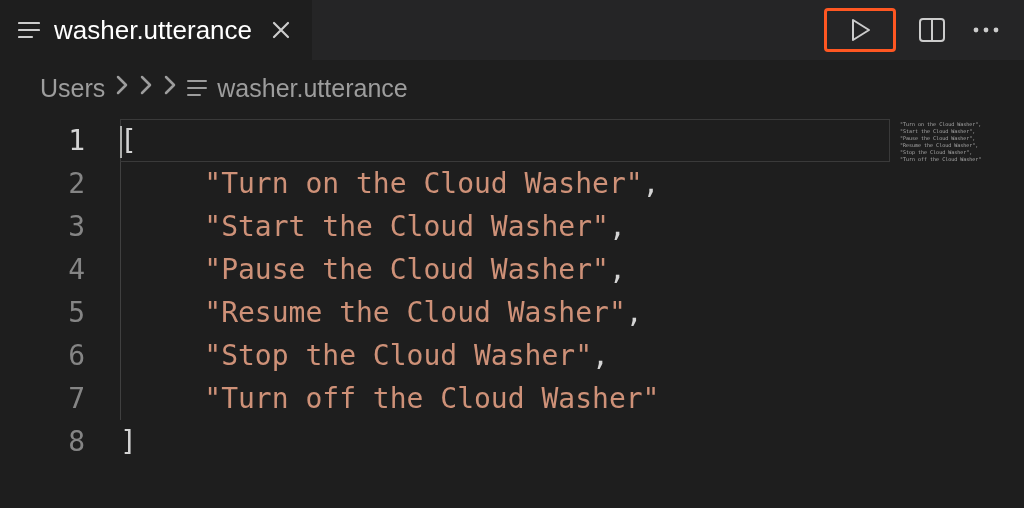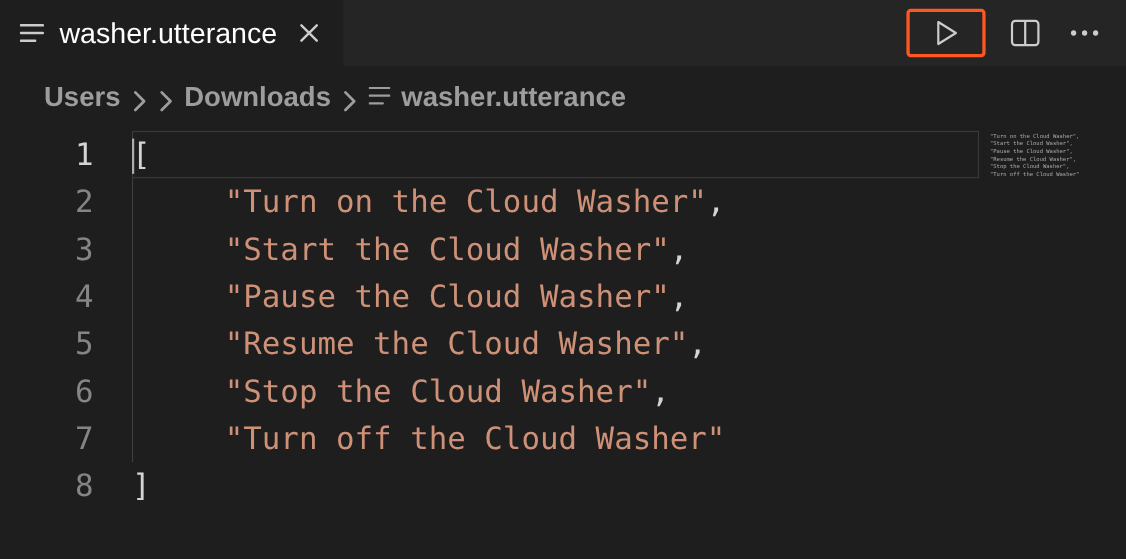--- a/index.html
+++ b/index.html
@@ -63,27 +63,26 @@
       cursor: pointer;
       padding: 4px;
     }
     .run-highlight {
       border: 3px solid #ff5722;
       border-radius: 4px;
       padding: 6px 20px;
     }
     .breadcrumb {
       display: flex;
-      align-items: flex-end;
+      align-items: flex-start;
       gap: 10px;
       padding: 14px 24px 14px 40px;
       color: #9d9d9d;
       font-size: 25px;
       flex-wrap: wrap;
-      font-weight: bold;
     }
     .breadcrumb-item {
       cursor: pointer;
     }
     .breadcrumb-sep {
       display: flex;
       align-items: center;
     }
     .breadcrumb-file {
       display: flex;
@@ -214,21 +213,20 @@
   <span class="breadcrumb-sep">
     <svg width="14" height="22" viewBox="0 0 14 22">
         <path d="M3 3 L11 11 L3 19" stroke="#9d9d9d" stroke-width="2.5" fill="none" stroke-linecap="round" stroke-linejoin="round"></path>
       </svg>
   </span>
   <span class="breadcrumb-sep">
     <svg width="14" height="22" viewBox="0 0 14 22">
         <path d="M3 3 L11 11 L3 19" stroke="#9d9d9d" stroke-width="2.5" fill="none" stroke-linecap="round" stroke-linejoin="round"></path>
       </svg>
   </span>
-  <span class="breadcrumb-item">Downloads</span>
   <span class="breadcrumb-sep">
     <svg width="14" height="22" viewBox="0 0 14 22">
         <path d="M3 3 L11 11 L3 19" stroke="#9d9d9d" stroke-width="2.5" fill="none" stroke-linecap="round" stroke-linejoin="round"></path>
       </svg>
   </span>
   <span class="breadcrumb-file">
     <span>
       <svg width="20" height="18" viewBox="0 0 20 18">
           <path d="M1 2 H19 M1 9 H19 M1 16 H13" stroke="#9d9d9d" stroke-width="2" fill="none" stroke-linecap="round"></path>
         </svg>

